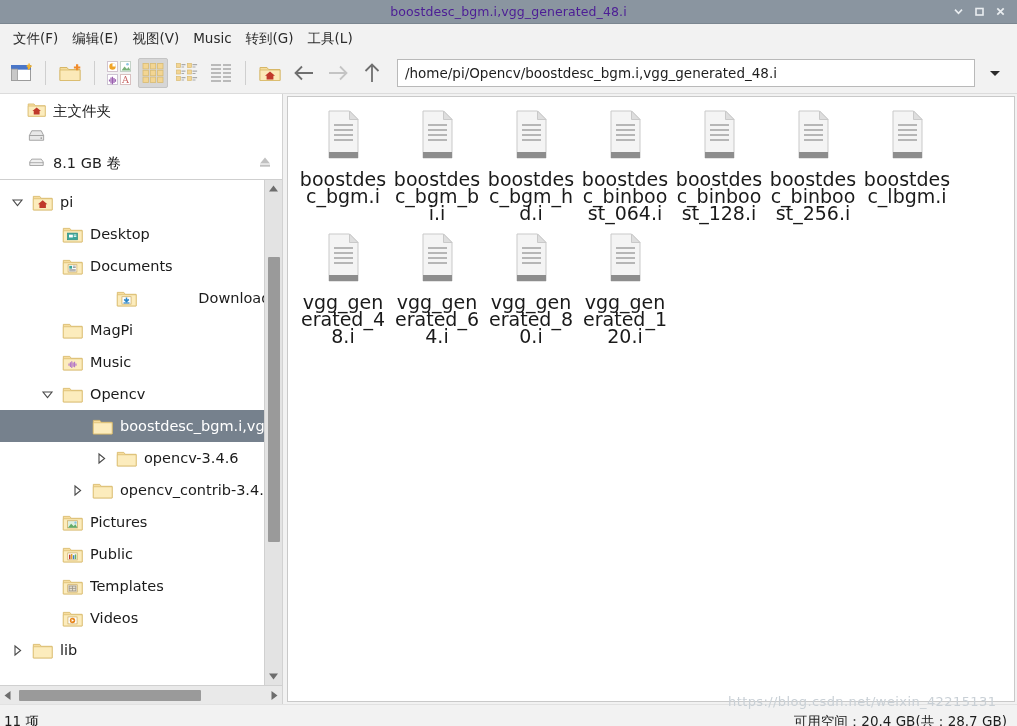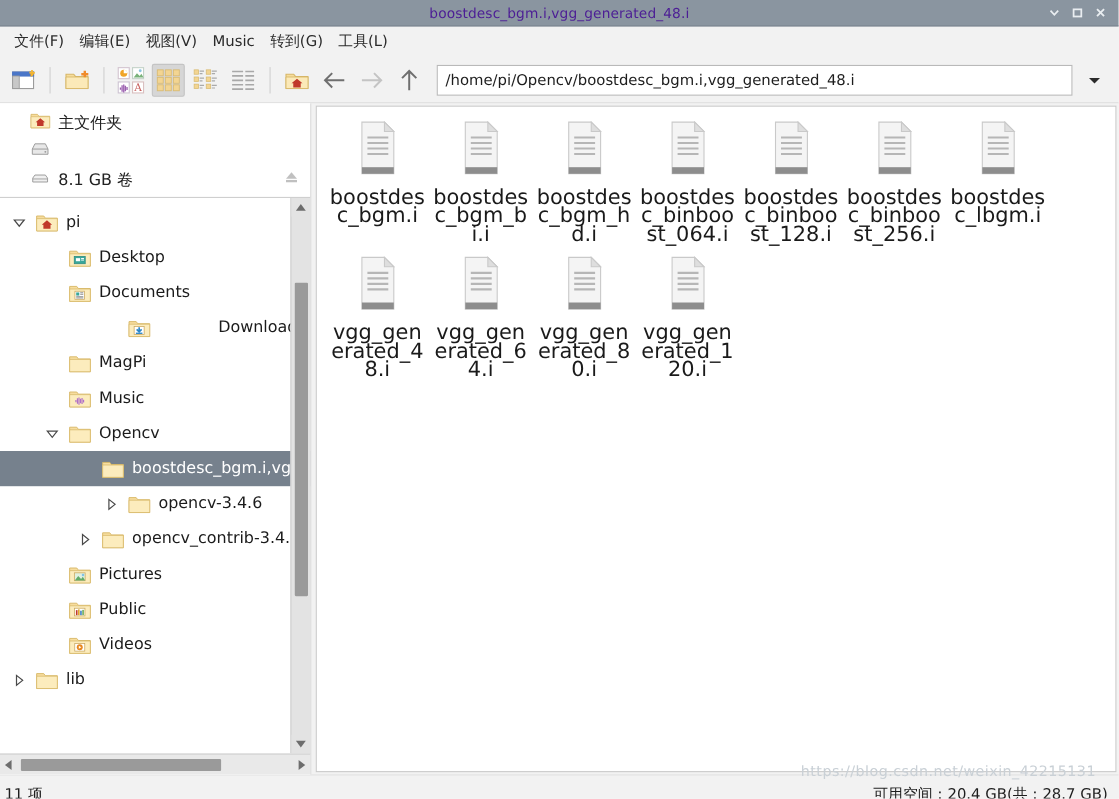--- a/index.html
+++ b/index.html
@@ -508,20 +508,35 @@
                   </svg>
                 </span>
                 <span class="tlabel">Public</span>
               </div>
               <div class="trow" style="padding-left: 36px;">
                 <span class="twist"></span>
                 <span class="ticon">
                   <svg width="21" height="21" viewBox="0 0 24 24">
                     <path d="M1.5 5 h7.4 l1.7 2.2 h12.4 v13.3 H1.5 z" fill="#f7dd9e" stroke="#d8b96a" stroke-width="1"></path>
                     <path d="M1.5 7.7 h21.5 v12.8 H1.5 z" fill="#fcecbd" stroke="#d8b96a" stroke-width=".8"></path>
+                    <rect x="6.6" y="10" width="10.8" height="8.4" fill="#e6e0d2" stroke="#caa85f" stroke-width=".8"></rect>
+                    <g stroke="#9c9484" stroke-width=".9" fill="none">
+                      <rect x="8.2" y="11.5" width="7.6" height="5.5"></rect>
+                      <path d="M8.2 14.2 h7.6 M12 11.5 v5.5"></path>
+                    </g>
+                  </svg>
+                </span>
+                <span class="tlabel">Templates</span>
+              </div>
+              <div class="trow" style="padding-left: 36px;">
+                <span class="twist"></span>
+                <span class="ticon">
+                  <svg width="21" height="21" viewBox="0 0 24 24">
+                    <path d="M1.5 5 h7.4 l1.7 2.2 h12.4 v13.3 H1.5 z" fill="#f7dd9e" stroke="#d8b96a" stroke-width="1"></path>
+                    <path d="M1.5 7.7 h21.5 v12.8 H1.5 z" fill="#fcecbd" stroke="#d8b96a" stroke-width=".8"></path>
                     <rect x="6.8" y="10.2" width="10.4" height="8" fill="#ffffff" stroke="#caa85f" stroke-width=".8"></rect>
                     <circle cx="12" cy="14.2" r="3.1" fill="#e8871e"></circle>
                     <path d="M11 12.6 L13.7 14.2 L11 15.8 z" fill="#ffffff"></path>
                   </svg>
                 </span>
                 <span class="tlabel">Videos</span>
               </div>
               <div class="trow" style="padding-left: 6px;">
                 <span class="twist">
                   <svg width="13" height="13" viewBox="0 0 13 13">

